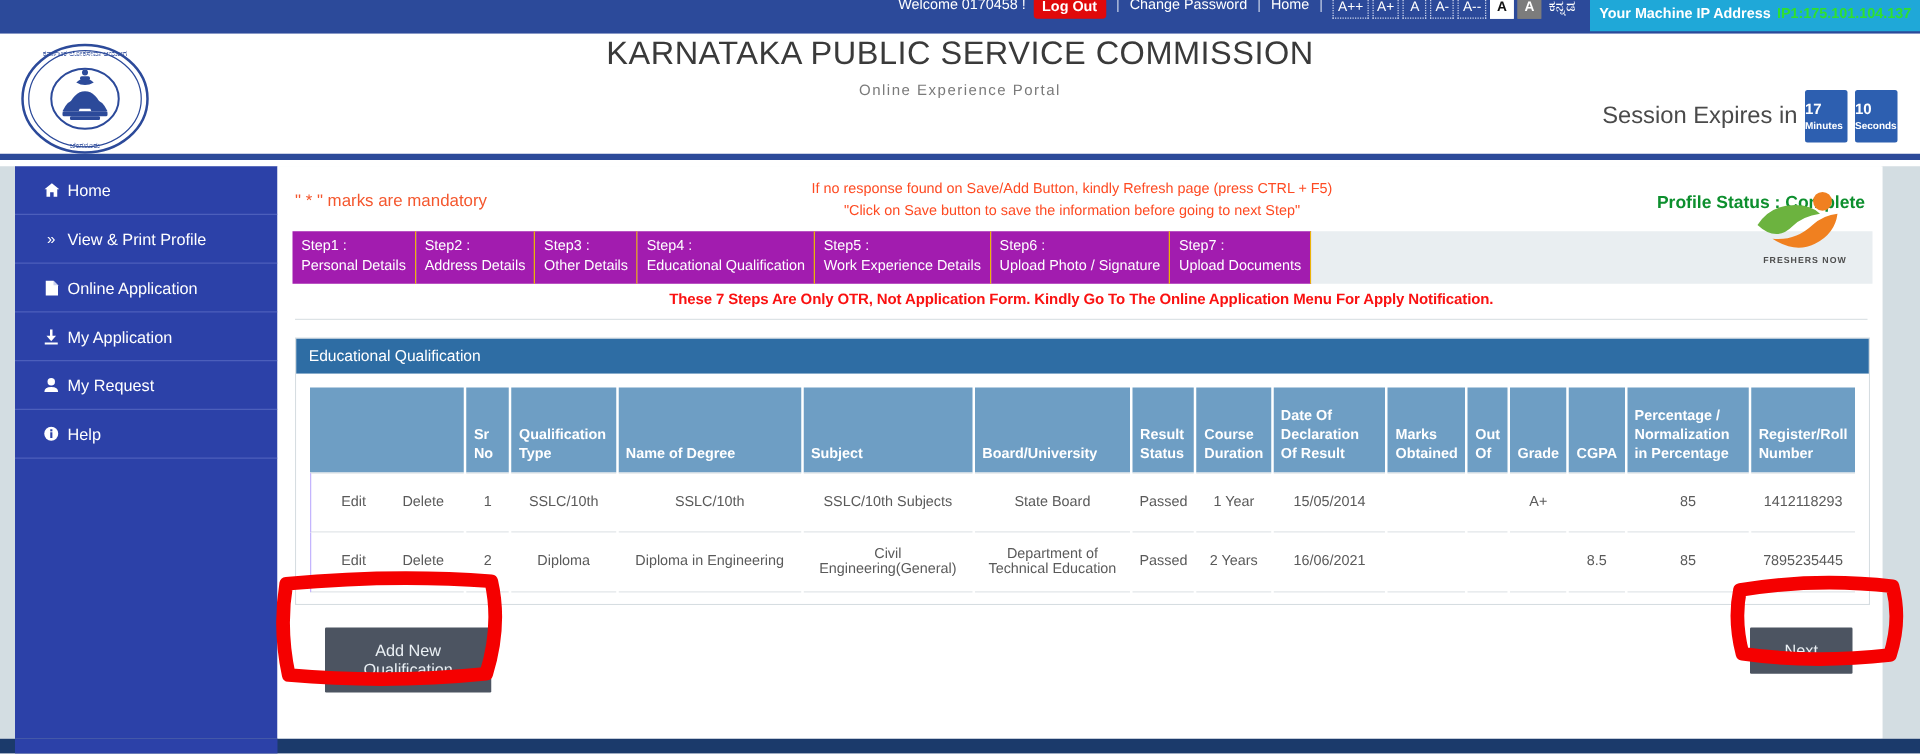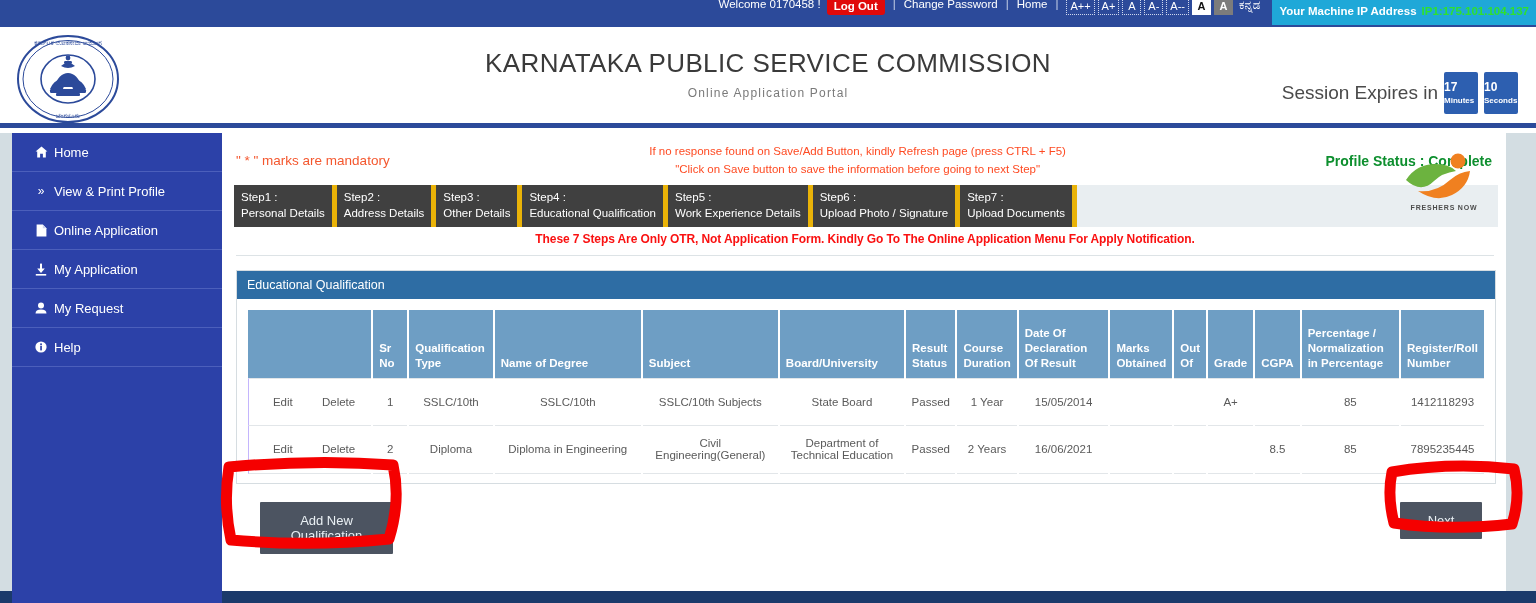--- a/index.html
+++ b/index.html
@@ -53,21 +53,21 @@
   }
   .ip-label { color: #ffffff; font-size: 11.5px; font-weight: bold; }
   .ip-value { color: #2fe02f; font-size: 11.5px; font-weight: bold; }
 
   
   .header {
     position: absolute; left: 0; top: 27px; width: 1536px; height: 101px;
     background: #ffffff; border-bottom: 5px solid #2c4a9a;
   }
   .emblem { position: absolute; left: 14px; top: 6px; width: 108px; height: 92px; }
-  .title-wrap { position: absolute; left: 0; top: 0; width: 1536px; text-align: center; padding-top: 21px; }
+  .title-wrap { position: absolute; left: 0; top: 0; width: 1536px; text-align: center; }
   .main-title {
     font-size: 26px; color: #3a3a3a; letter-spacing: 0.4px;
     font-family: "Liberation Sans", sans-serif; font-weight: normal;
   }
   .sub-title { font-size: 12px; color: #7a7a7a; letter-spacing: 1.2px; margin-top: 7px; }
   .session-wrap {
     position: absolute; right: 18px; top: 45px;
     display: flex; align-items: center; gap: 6px;
   }
   .session-label { font-size: 19px; color: #4a4a4a; }
@@ -109,23 +109,23 @@
   .notice-row {
     display: flex; align-items: flex-start; justify-content: space-between;
     padding: 4px 6px 2px 4px;
   }
   .mandatory { color: #f4572e; font-size: 13.5px; padding-top: 10px; white-space: nowrap; }
   .notice-center { text-align: center; color: #fe4a22; font-size: 11.5px; line-height: 1.55; flex: 1; }
   .profile-status { color: #0d8f2e; font-size: 14px; font-weight: bold; padding-top: 10px; white-space: nowrap; }
 
   .steps-row { display: flex; margin-top: 4px; padding-left: 2px; }
   .step {
-    background: #404040; color: #ffffff; font-size: 11.5px;
+    background: #a21caf; color: #ffffff; font-size: 11.5px;
     padding: 4px 7px 5px 7px; line-height: 1.45;
-    border-right: 5px solid #eab308; cursor: pointer; white-space: nowrap;
+    border-right: 1px solid #eab308; cursor: pointer; white-space: nowrap;
   }
   .steps-tail { background: #e9eef1; flex: 1; min-width: 10px; }
 
   .steps-note {
     text-align: center; color: #fa1111; font-size: 12px; font-weight: bold;
     margin-top: 5px; letter-spacing: -0.1px;
   }
   .hr-line { border: none; border-top: 1px solid #dde3e6; margin: 9px 4px 0 4px; }
 
   .fresher-logo { position: absolute; right: 14px; top: 17px; width: 96px; height: 64px; text-align: center; }
@@ -223,21 +223,21 @@
           <path d="M47 33 q7 -7 14 0 q-7 4 -14 0z"></path>
         </g>
         <g fill="#2c4a9a" font-size="6.5" font-family="'Liberation Sans', sans-serif">
           <text x="54" y="12" text-anchor="middle">ಕರ್ನಾಟಕ ಲೋಕಸೇವಾ ಆಯೋಗ</text>
           <text x="54" y="85" text-anchor="middle">ಬೆಂಗಳೂರು</text>
         </g>
       </svg>
     </div>
     <div class="title-wrap">
       <div class="main-title">KARNATAKA PUBLIC SERVICE COMMISSION</div>
-      <div class="sub-title">Online Application Portal</div>
+      <div class="sub-title">Online Experience Portal</div>
     </div>
     <div class="session-wrap">
       <span class="session-label">Session Expires in</span>
       <span class="timebox">
         <span class="num">17</span>
         <span class="unit">Minutes</span>
       </span>
       <span class="timebox">
         <span class="num">10</span>
         <span class="unit">Seconds</span>

